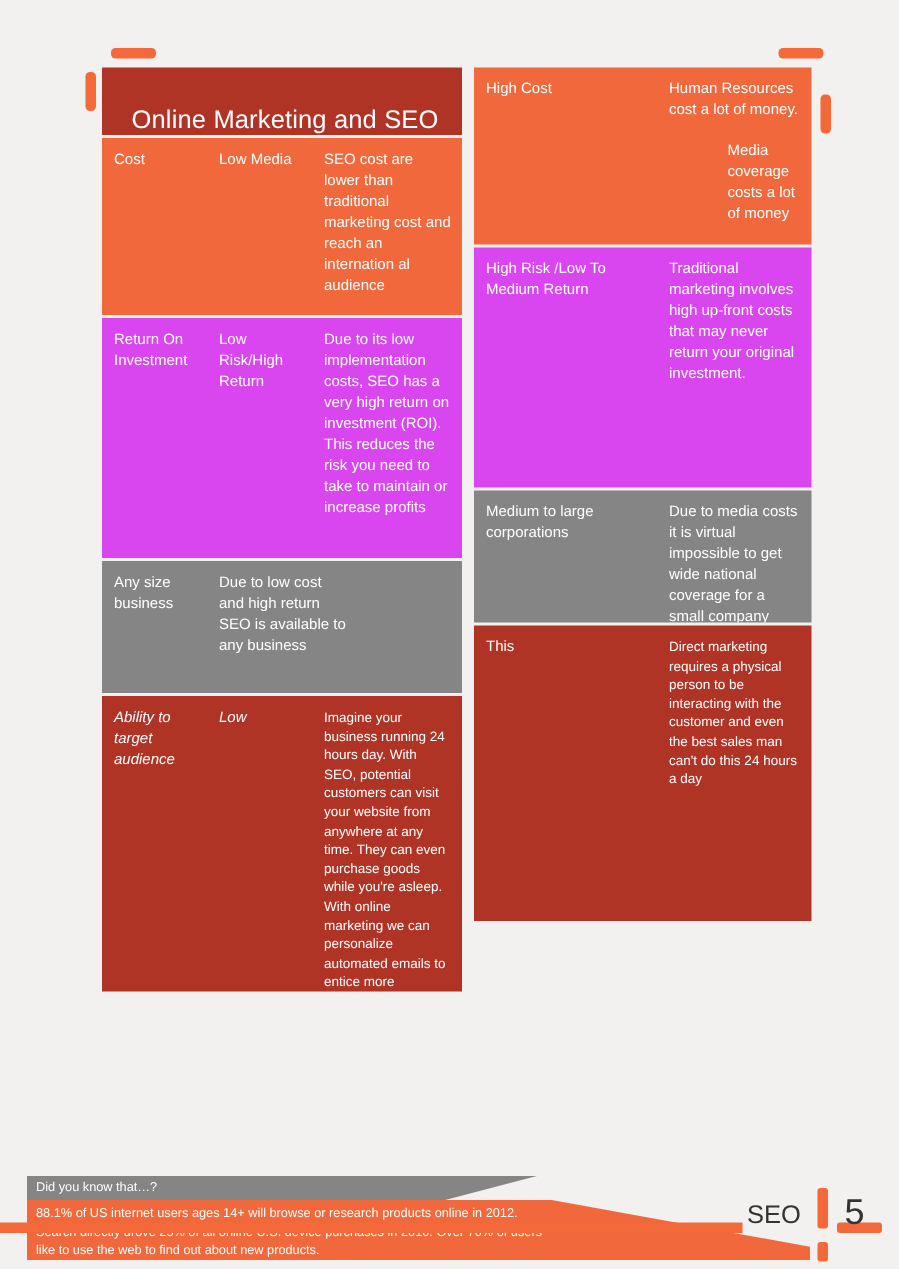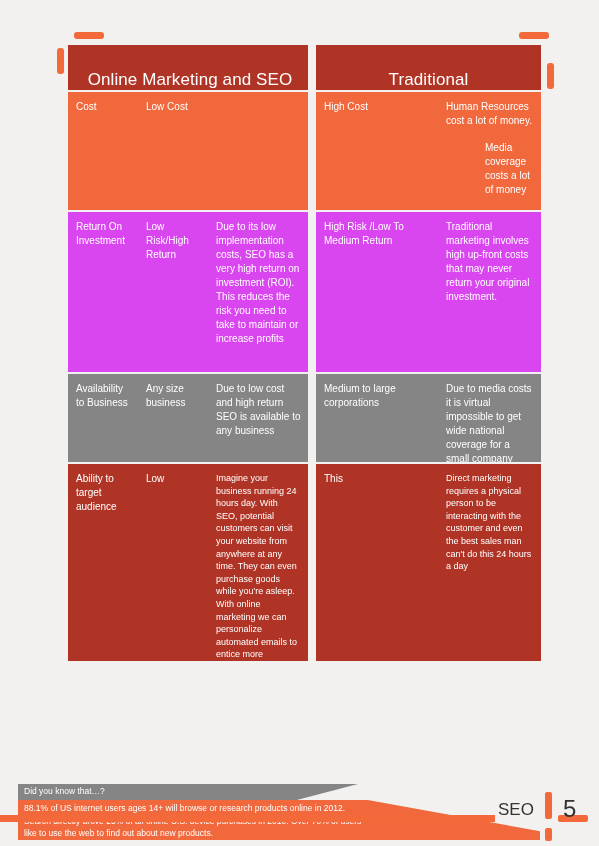--- a/index.html
+++ b/index.html
@@ -100,21 +100,21 @@
   
   .bg-orange { background: #f0683c; }
   .bg-salmon { background: #d946ef; }
   .bg-gray   { background: #858585; }
   .bg-red    { background: #b03426; }
 
   
   .row-r0 .cell, .row-r1 .cell, .row-r2 .cell { font-size: 10px; line-height: 14px; }
   .row-r3 .c0, .side-right.row-r3 .c0 { font-size: 10px; line-height: 14px; }
   .row-r3 .cell { font-size: 9px; line-height: 12.6px; }
-  .side-left .row-r3 .c0, .side-left .row-r3 .c1 { font-size: 10px; line-height: 14px; }
+  .side-left .row-r3 .c0, .side-left .row-r3 .c1 { font-size: 10px; line-height: 14px; font-style: italic; }
   .side-right .row-r3 .c0 { font-size: 10px; line-height: 14px; }
 
   
   .footer {
     position: absolute;
     left: 0;
     top: 782px;
     width: 599px;
     height: 76px;
   }
@@ -217,48 +217,45 @@
 <div class="board">
 
   <div class="side side-left">
     <div class="grid">
       <div class="hdr">
         <span class="hdr-text">Online Marketing and SEO</span>
       </div>
 
       <div class="row row-r0 bg-orange">
         <div class="cell c0">Cost</div>
-        <div class="cell c1">Low Cost</div>
+        <div class="cell c1">Low Media</div>
+        <div class="cell c2">SEO cost are lower than traditional marketing cost and reach an internation al audience</div>
       </div>
 
       <div class="row row-r1 bg-salmon">
         <div class="cell c0">Return On Investment</div>
         <div class="cell c1">Low Risk/High Return</div>
         <div class="cell c2">Due to its low implementation  costs, SEO has a very high return on investment (ROI). This reduces the risk you need to take to maintain or increase profits</div>
       </div>
 
       <div class="row row-r2 bg-gray">
-        <div class="cell c0">Availability to Business</div>
         <div class="cell c1">Any size business</div>
         <div class="cell c2">Due to low cost and high return SEO is available to any business</div>
       </div>
 
       <div class="row row-r3 bg-red">
         <div class="cell c0">Ability to target audience</div>
         <div class="cell c1">Low</div>
         <div class="cell c2">Imagine your business running 24 hours day. With SEO, potential customers can visit your website from anywhere at any time. They can even purchase goods while you're asleep. With online marketing we can personalize automated emails to entice more purchases</div>
       </div>
     </div>
   </div>
 
   <div class="side side-right">
     <div class="grid">
-      <div class="hdr">
-        <span class="hdr-text">Traditional</span>
-      </div>
 
       <div class="row row-r0 bg-orange">
         <div class="cell c0">High Cost</div>
         <div class="cell c1">
           <p>Human Resources cost a lot of money.</p>
           <p>Media coverage costs a lot of money</p>
         </div>
       </div>
 
       <div class="row row-r1 bg-salmon">

